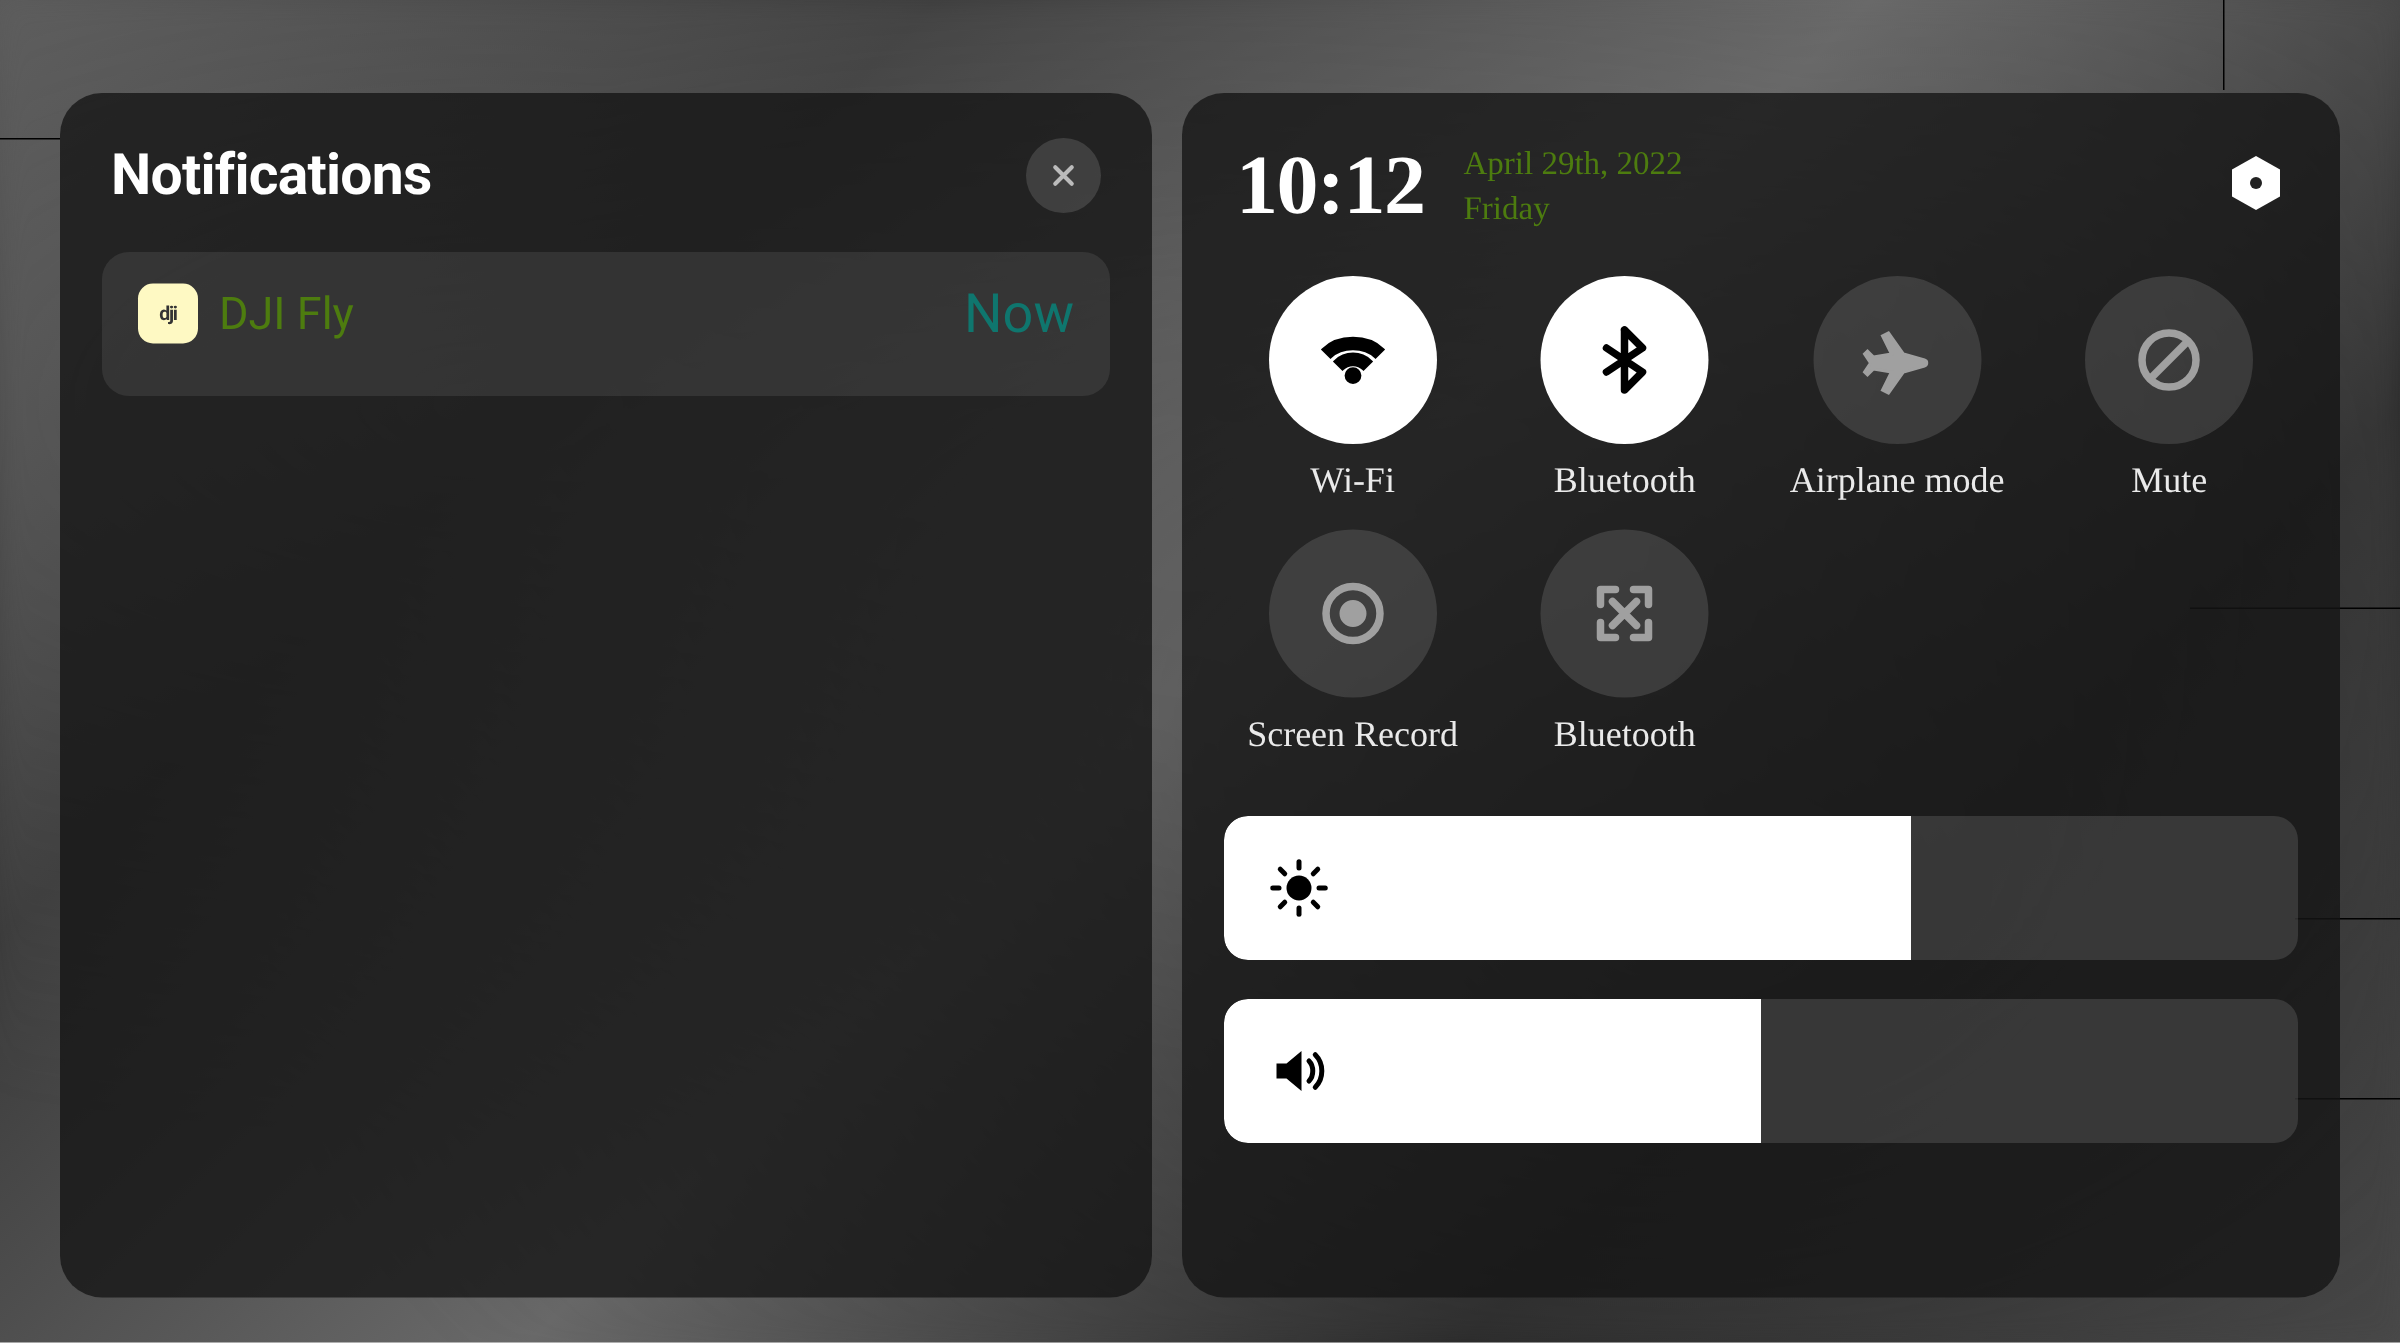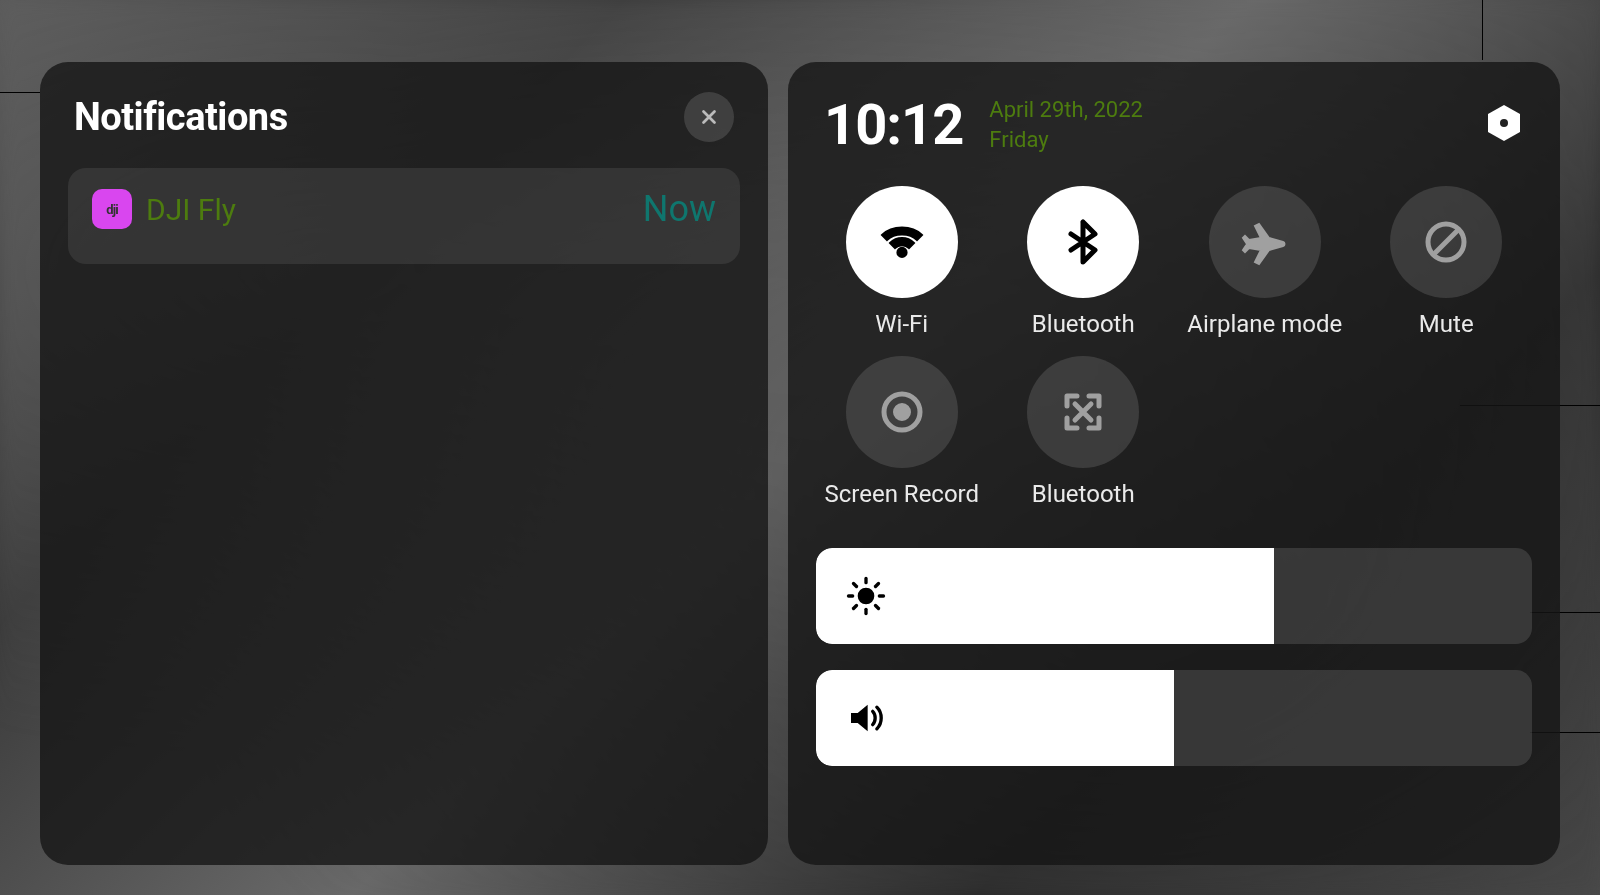--- a/index.html
+++ b/index.html
@@ -28,40 +28,40 @@
       height: 100%;
     }
     .panel {
       background: rgba(20,20,20,0.78);
       border-radius: 28px;
       padding: 30px 28px;
       color: #fff;
       margin-top: 32px;
     }
     .left-panel { flex: 0 0 728px; display:flex; flex-direction:column; }
-    .right-panel { flex: 1; display:flex; flex-direction:column; }
+    .right-panel { flex: 1; display:flex; flex-direction:column;font-family:Liberation Serif, serif; }
 
     .notif-header { display:flex; align-items:center; justify-content:space-between; margin-bottom: 26px; padding: 0 6px; }
     .notif-title { font-size: 38px; font-weight: 700; letter-spacing: -0.5px; }
     .close-btn {
       width: 50px; height: 50px; border-radius: 50%;
       background: rgba(200,200,200,0.18);
       display:flex; align-items:center; justify-content:center;
       cursor:pointer;
     }
     .close-btn svg { width: 22px; height: 22px; stroke: #bbb; stroke-width:3; }
 
     .notif-card {
       background: rgba(120,120,120,0.22);
       border-radius: 18px;
       padding: 20px 24px;
     }
     .notif-row1 { display:flex; align-items:center; gap:14px; margin-bottom: 14px; }
     .app-icon {
-      width: 40px; height: 40px; border-radius: 10px; background:#d946ef;
+      width: 40px; height: 40px; border-radius: 10px; background:#fef9c3;
       display:flex; align-items:center; justify-content:center;
       color:#333; font-size:13px; font-weight:700; letter-spacing:-0.8px;
     }
     .app-name { font-size: 30px; color:#4d7c0f; }
     .notif-time { margin-left:auto; font-size: 36px; color:#0f766e; }
     .notif-body { font-size: 34px; color:#f0f0f0; font-weight:400; }
 
     .clock-row { display:flex; align-items:center; gap: 26px; margin-bottom: 28px; padding: 0 8px; }
     .clock-time { font-size: 56px; font-weight:700; letter-spacing:-1px; }
     .clock-date { font-size: 22px; line-height:1.35; color:#4d7c0f; }

